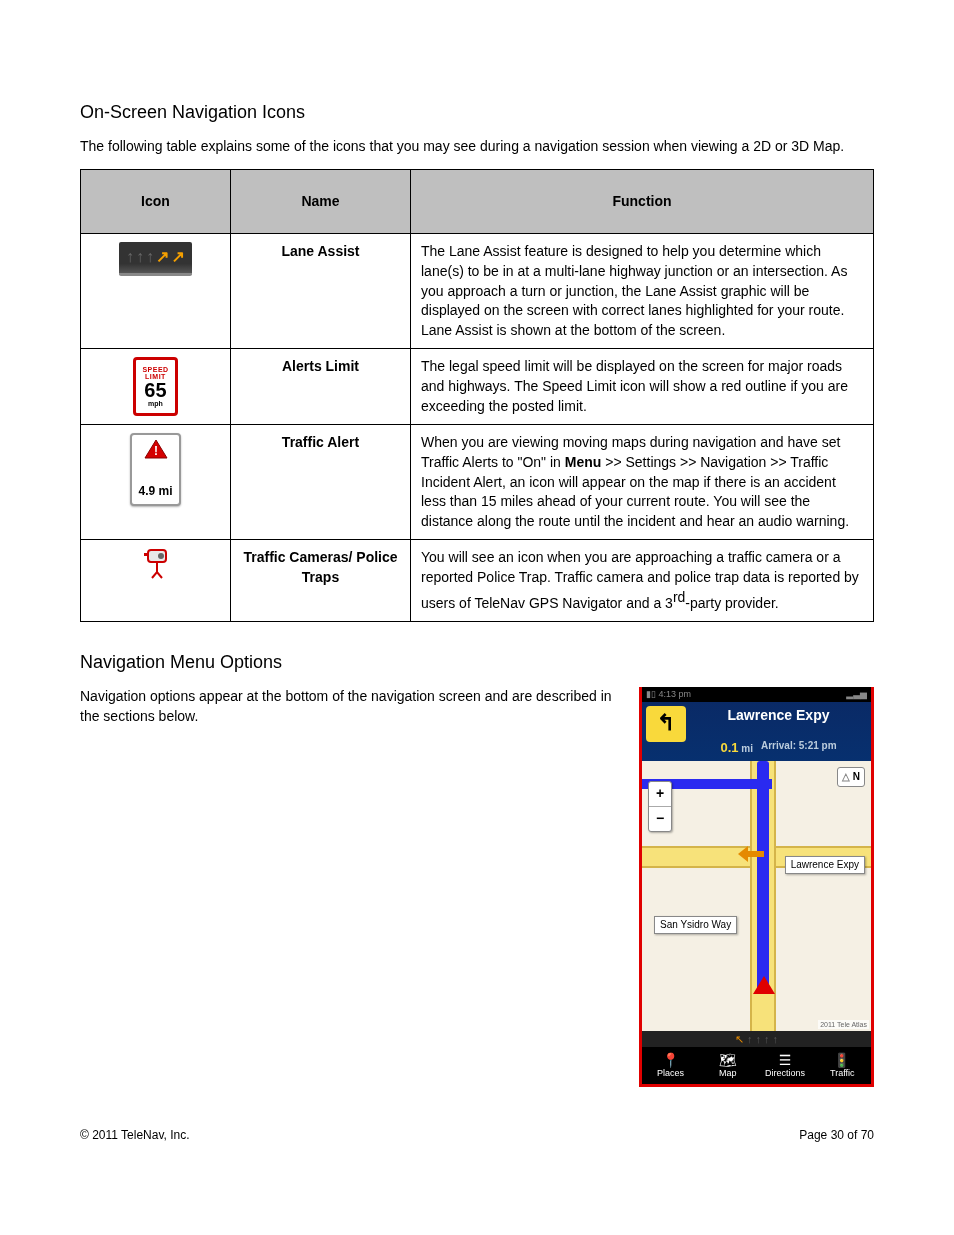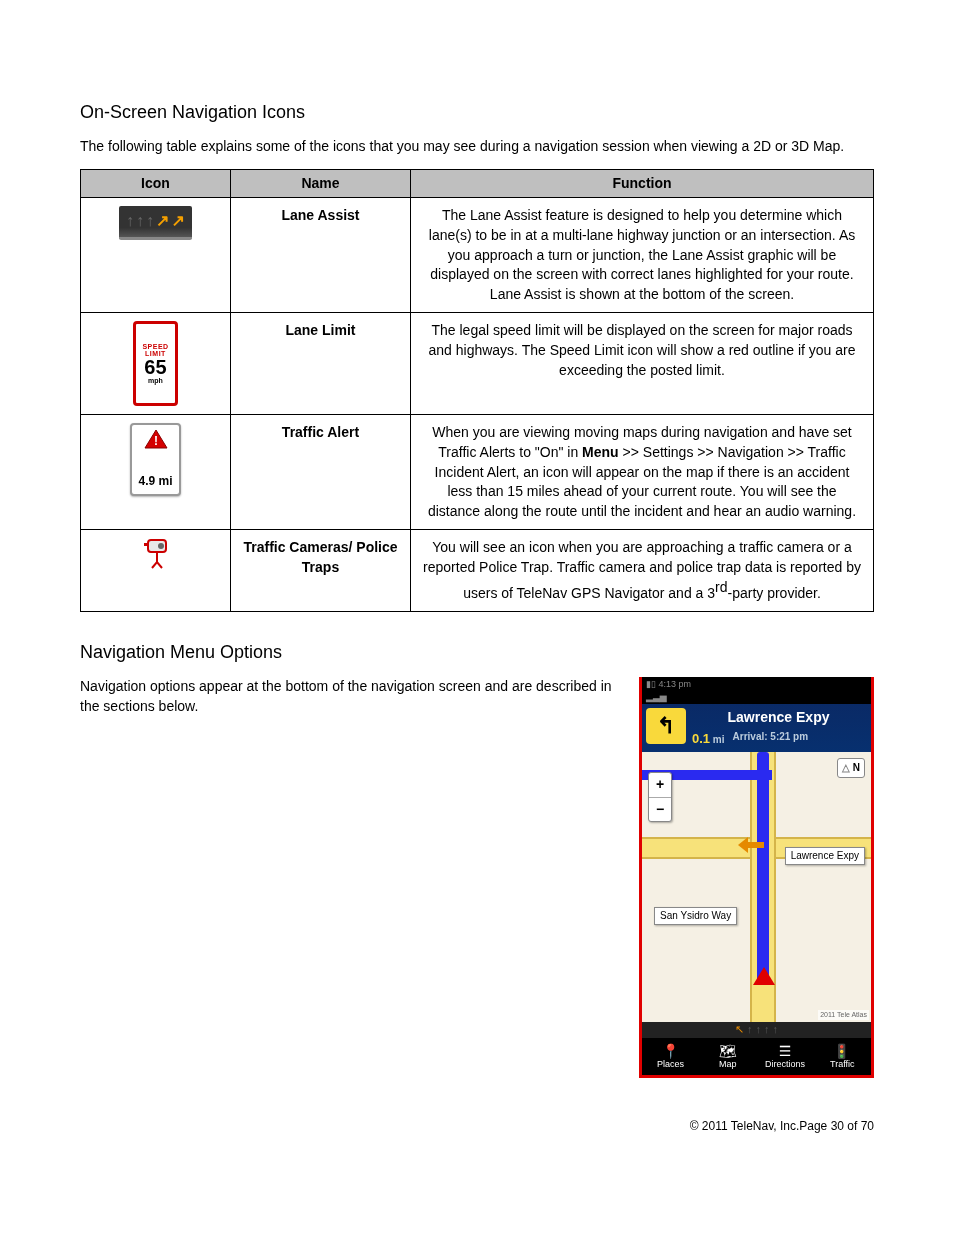--- a/index.html
+++ b/index.html
@@ -20,32 +20,32 @@
   p { margin: 0 0 12px 0; }
   table.icon-table {
     border-collapse: collapse;
     width: 100%;
     margin: 12px 0 28px 0;
   }
   table.icon-table th {
     background: #bfbfbf;
     border: 1px solid #000;
     font-weight: bold;
-    padding: 4px 8px;
+    padding: 22px 8px;
     text-align: center;
   }
   table.icon-table td {
     border: 1px solid #000;
     padding: 8px 10px;
     vertical-align: top;
     background: #fff;
   }
   table.icon-table td.icon-cell { width: 150px; text-align: center; }
   table.icon-table td.name-cell { width: 180px; text-align: center; font-weight: bold; }
-  table.icon-table td.func-cell { text-align: center; }
+  table.icon-table td.func-cell { text-align: left; }
   b { font-weight: bold; }
   sup { font-size: 14px; }
 
   
   .lane-assist {
     display: inline-block;
     background: linear-gradient(#333 70%, #555);
     padding: 4px 6px;
     border-radius: 2px;
     border-bottom: 3px solid #888;
@@ -53,21 +53,21 @@
   .la-arrow { display:inline-block; margin: 0 1px; font-size:16px; font-weight:bold; }
   .la-dim { color:#666; }
   .la-hi { color:#f5a000; }
 
   
   .speed-sign {
     display:inline-block;
     border:3px solid #c00;
     border-radius:4px;
     background:#fff;
-    padding:19px 6px;
+    padding:6px 6px;
     text-align:center;
     line-height:1;
   }
   .speed-sign .sl1 { color:#c00; font-size:7px; font-weight:bold; letter-spacing:0.5px; }
   .speed-sign .sl2 { font-size:20px; font-weight:bold; color:#000; }
   .speed-sign .sl3 { font-size:7px; font-weight:bold; color:#000; }
 
   
   .traffic-alert {
     display:inline-block;
@@ -92,41 +92,40 @@
     border-top:none;
     padding:0;
     background:#fff;
     position:relative;
     font-family: Arial, sans-serif;
   }
   .statusbar {
     background:#000; color:#888; font-size:9px;
     display:flex; justify-content:space-between;
     padding:1px 4px;
-    flex-direction:column;
   }
   .nav-hdr {
     background: linear-gradient(#0a2a66, #07306f);
     color:#fff;
     padding:4px 6px 4px 50px;
     text-align:center;
     font-weight:bold;
     position:relative;
   }
   .turn-ico {
     position:absolute; left:4px; top:4px;
     width:40px; height:36px;
     background:#f9d93b;
     border-radius:4px;
     display:flex; align-items:center; justify-content:center;
     color:#000; font-size:22px; font-weight:bold;
   }
   .nav-sub {
-    display:flex; gap:8px; justify-content:flex-start;
-    font-size:10px; margin-top:2px; color:#bcd;
+    display:flex; gap:8px; justify-content:center;
+    font-size:10px; margin-top:14px; color:#bcd;
   }
   .nav-sub .dist { color:#f9d93b; font-weight:bold; font-size:13px; }
   .mapbox {
     position:relative;
     height:270px;
     background:#f5f0e4;
     overflow:hidden;
   }
   .road-v {
     position:absolute; left:108px; top:0; width:26px; height:100%;
@@ -181,21 +180,21 @@
     background:#000; display:flex;
   }
   .bottom-nav .bn {
     flex:1; text-align:center; color:#fff;
     font-size:9px; padding:4px 0;
   }
   .bottom-nav .bn .bic { font-size:14px; height:16px; }
   .carrow { display:inline-block; width:18px; height:6px; background:#e58a00; position:absolute; left:104px; top:90px; }
   .carrow::before { content:""; position:absolute; left:-8px; top:-5px; border-top:8px solid transparent; border-bottom:8px solid transparent; border-right:10px solid #e58a00; }
 
-  .footer { display:flex; justify-content:flex-end; font-size:12px; margin-top:40px; }
+  .footer { display:flex; justify-content:space-between; font-size:12px; margin-top:40px; }
 </style>
 </head>
 <body>
 
 <h2>On-Screen Navigation Icons</h2>
 <p>The following table explains some of the icons that you may see during a navigation session when viewing a 2D or 3D Map.</p>
 
 <table class="icon-table">
   <tbody>
       <tr>
@@ -216,21 +215,21 @@
 
   <tr>
     <td class="icon-cell">
       <span class="speed-sign">
         <div class="sl1">SPEED</div>
         <div class="sl1">LIMIT</div>
         <div class="sl2">65</div>
         <div class="sl3">mph</div>
       </span>
     </td>
-    <td class="name-cell">Lane Limit</td>
+    <td class="name-cell">Alerts Limit</td>
     <td class="func-cell">The legal speed limit will be displayed on the screen for major roads and highways. The Speed Limit icon will show a red outline if you are exceeding the posted limit.</td>
   </tr>
 
   <tr>
     <td class="icon-cell">
       <span class="traffic-alert">
         <svg width="24" height="20">
           <polygon points="12,1 23,19 1,19" fill="#d40000" stroke="#800" stroke-width="1"></polygon>
           <text x="12" y="16" text-anchor="middle" fill="#fff" font-size="12" font-weight="bold">!</text>
         </svg>

